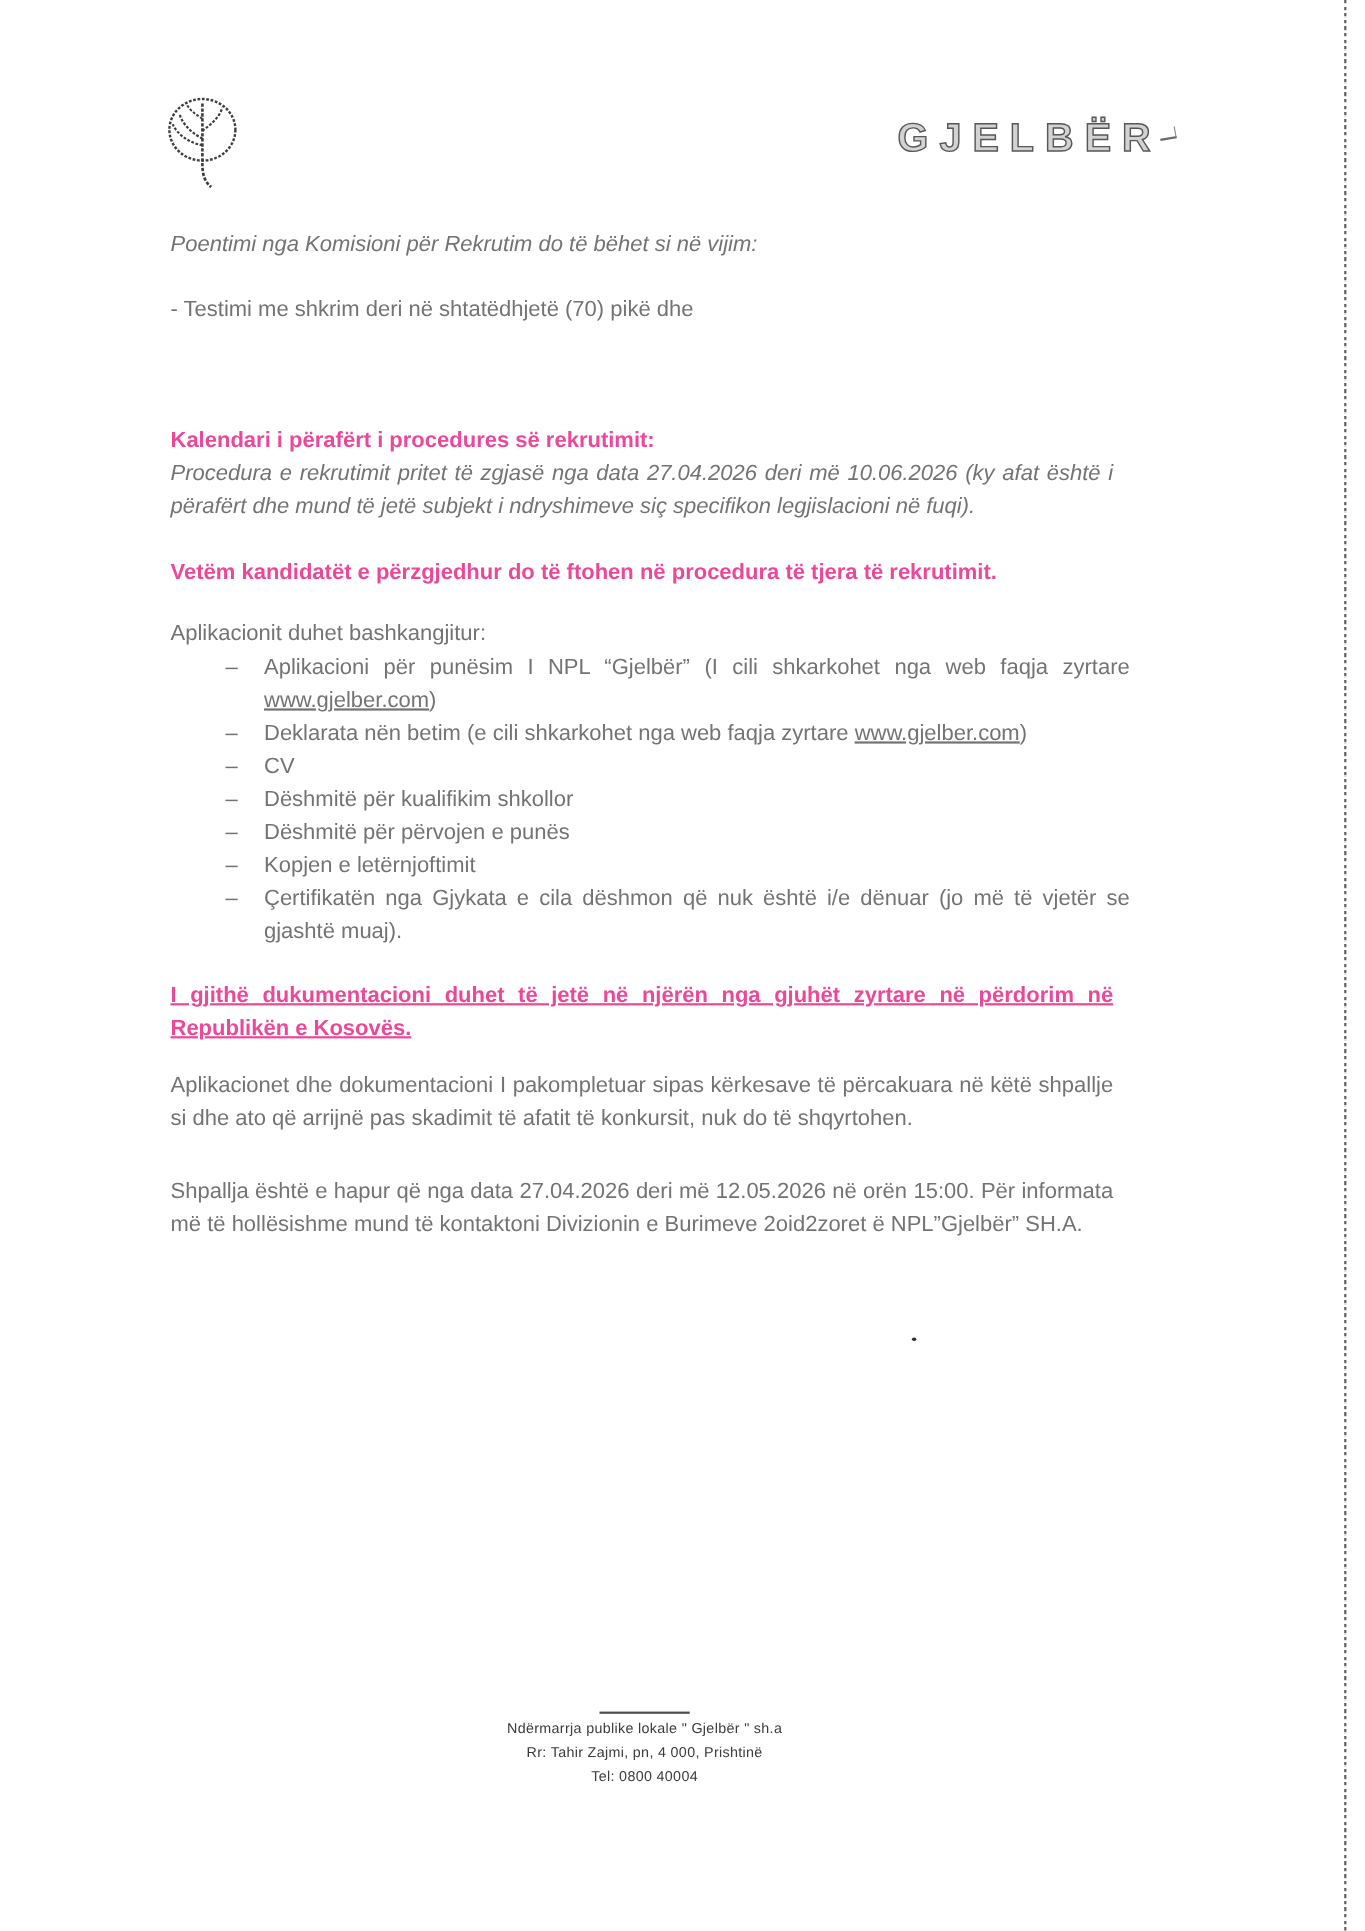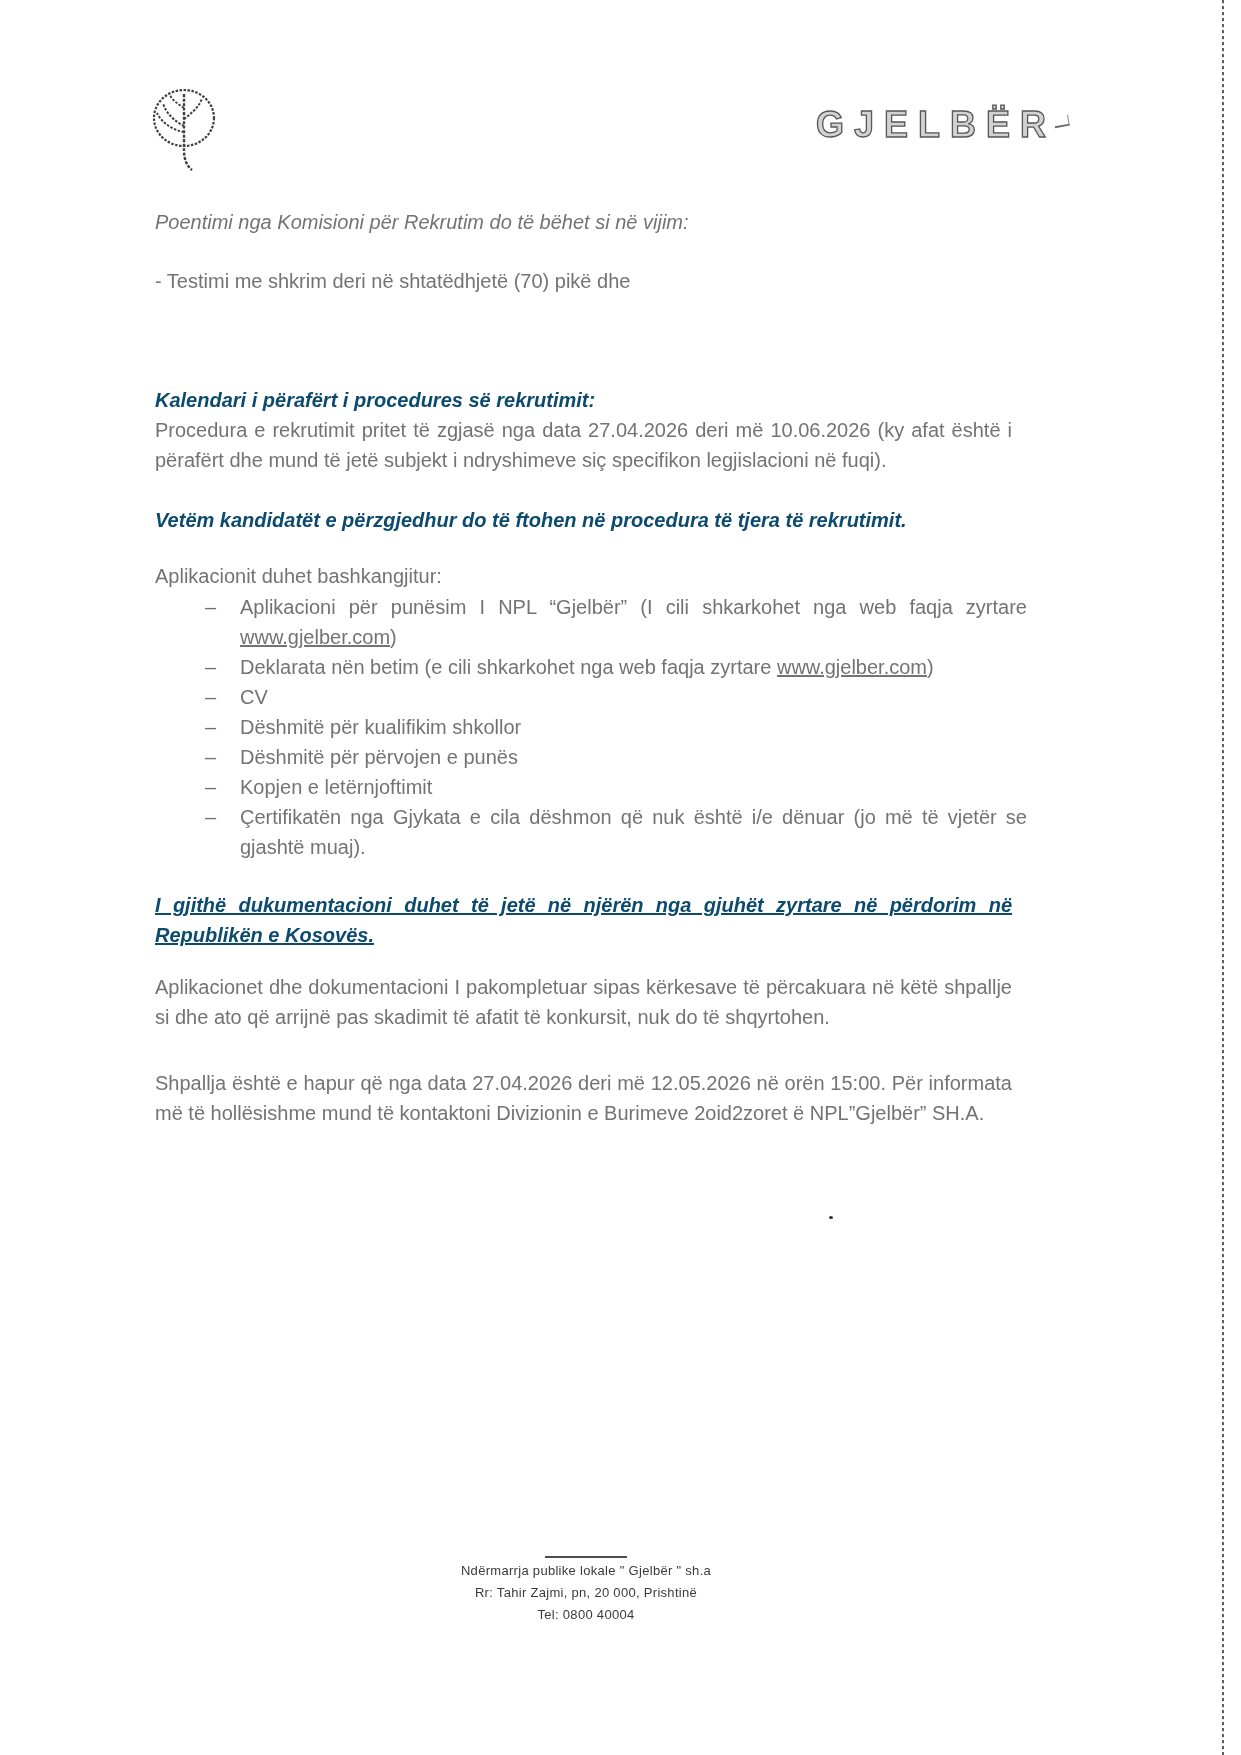--- a/index.html
+++ b/index.html
@@ -17,27 +17,27 @@
   }
   #trademark-mark{left:1054px;top:116px;width:14px;height:9px;
     border-bottom:2px solid #6a6a6a;border-right:1px solid #8a8a8a;transform:rotate(-10deg);}
   
   #edge-artifact{left:1222px;top:0;width:2px;height:1755px;
     background:repeating-linear-gradient(to bottom, rgba(55,55,55,.8) 0 3px, rgba(120,120,120,.25) 3px 4px, transparent 4px 6px);}
   #dot-artifact{left:829px;top:1216px;width:4px;height:3px;background:#2f2f2f;border-radius:50%;}
   
   .tx{left:155px;width:857px;font-size:20px;line-height:30px;color:#737373;}
   .it{font-style:italic;}
-  .b{font-weight:bold;color:#0c4a6e;font-style:italic;}
+  .b{font-weight:bold;color:#ec4899;}
   .just{text-align:justify;}
   .u{text-decoration:underline;}
   #intro{top:207px;}
   #scoring{top:266px;}
   #calendar-h{top:385px;}
-  #calendar-p{top:415px;}
+  #calendar-p{top:415px;font-style:italic;}
   #selected{top:505px;}
   #attach-h{top:561px;}
   #attach-list{top:592px;width:872px;}
   #attach-list .li{position:relative;padding-left:85px;min-height:30px;}
   #attach-list .marker{position:absolute;left:50px;top:0;}
   #language{top:890px;}
   #incomplete{top:972px;}
   #open-period{top:1068px;}
   
   #footer{left:436px;top:1556px;width:300px;text-align:center;
@@ -110,17 +110,17 @@
 
   <div id="language" class="abs tx b u just">I gjithë dukumentacioni duhet të jetë në njërën nga gjuhët zyrtare në përdorim në Republikën e Kosovës.</div>
 
   <div id="incomplete" class="abs tx just">Aplikacionet dhe dokumentacioni I pakompletuar sipas kërkesave të përcakuara në këtë shpallje si dhe ato që arrijnë pas skadimit të afatit të konkursit, nuk do të shqyrtohen.</div>
 
   <div id="open-period" class="abs tx just">Shpallja është e hapur që nga data 27.04.2026 deri më 12.05.2026 në orën 15:00. Për informata më të hollësishme mund të kontaktoni Divizionin e Burimeve 2oid2zoret ë NPL”Gjelbër” SH.A.</div>
 
   <div id="footer" class="abs">
     <div id="footer-rule"></div>
     <div>Ndërmarrja publike lokale " Gjelbër " sh.a</div>
-    <div>Rr: Tahir Zajmi, pn, 20 000, Prishtinë</div>
+    <div>Rr: Tahir Zajmi, pn, 4 000, Prishtinë</div>
     <div>Tel: 0800 40004</div>
   </div>
 
 </div>
 
 </body></html>

